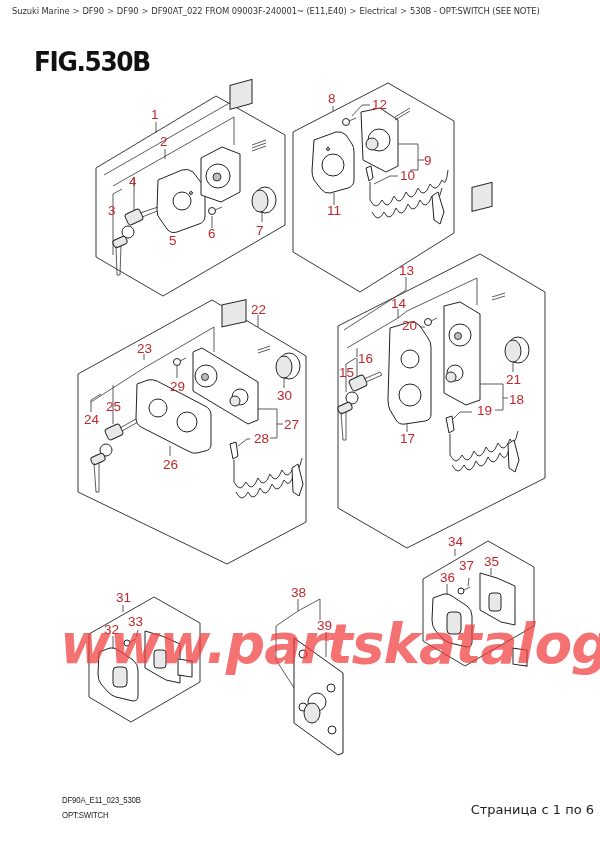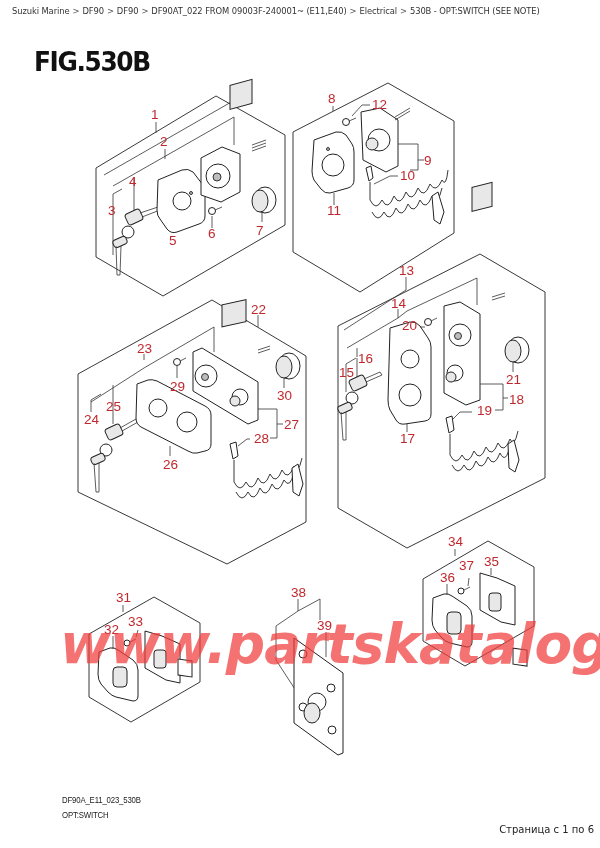--- a/index.html
+++ b/index.html
@@ -11,21 +11,21 @@
   svg.diagram { position:absolute; left:0; top:0; }
   .lbl { font-family:"Liberation Sans", sans-serif; font-size:13.5px; fill:#c0282d; }
   .box { fill:none; stroke:#222; stroke-width:0.9; }
   .lead { fill:none; stroke:#333; stroke-width:0.8; }
   .part { fill:#fff; stroke:#222; stroke-width:1; }
   .part-g { fill:#e8e8e8; stroke:#222; stroke-width:1; }
   .part-d { fill:#bdbdbd; stroke:#222; stroke-width:0.9; }
   .coil { fill:none; stroke:#222; stroke-width:0.9; }
   .watermark { position:absolute; left:60px; top:612px; font-family:"DejaVu Sans", sans-serif; font-weight:bold; font-style:italic; font-size:55px; color:rgba(240,60,60,0.72); letter-spacing:-1px; white-space:nowrap; pointer-events:none; }
   .caption { position:absolute; left:62px; font-family:"Liberation Sans", sans-serif; font-size:9.5px; color:#222; transform:scaleX(0.82); transform-origin:left top; letter-spacing:-0.2px; }
-  .pager { position:absolute; right:6px; top:824px; font-size:10px; color:#222; }
+  .pager { position:absolute; right:6px; top:802px; font-size:13px; color:#222; }
 </style>
 </head>
 <body>
 
 <div class="breadcrumb">
   <a>Suzuki Marine</a><span class="sep">&gt;</span><a>DF90</a><span class="sep">&gt;</span><a>DF90</a><span class="sep">&gt;</span><a>DF90AT_022 FROM 09003F-240001~ (E11,E40)</a><span class="sep">&gt;</span><a>Electrical</a><span class="sep">&gt;</span><span>530B - OPT:SWITCH (SEE NOTE)</span>
 </div>
 
 <div class="fig-title">FIG.530B</div>
 

